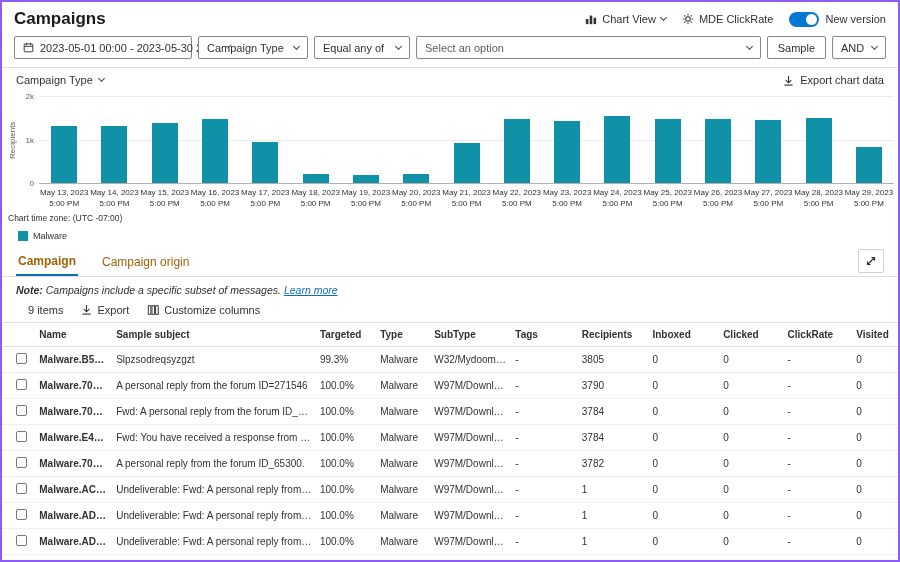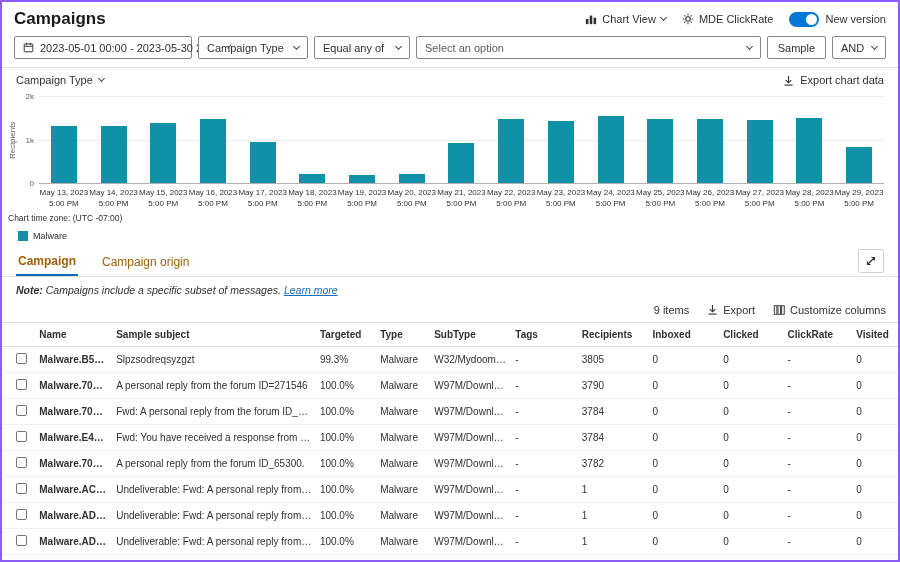--- a/index.html
+++ b/index.html
@@ -22,21 +22,21 @@
   .control .chev { margin-left:auto; }
   .control.grow { flex:1; color:#605e5c; }
   .btn { display:flex; align-items:center; gap:6px; border:1px solid #8a8886; border-radius:2px; height:23px; padding:0 10px; font-size:11px; background:#fff; cursor:pointer; font-family:inherit; color:#323130; white-space:nowrap; }
   .divider { border-top:1px solid #e1dfdd; }
 
   
   .chart-header { display:flex; justify-content:space-between; align-items:center; padding:6px 14px; font-size:11px; }
   .chart-header .left, .chart-header .right { display:flex; align-items:center; gap:6px; cursor:pointer; }
 
   
-  .chart-area { padding:4px 14px 0 6px; }
+  .chart-area { padding:4px 4px 0 6px; }
   .chart-flex { display:flex; }
   .ylabel { writing-mode:vertical-rl; transform:rotate(180deg); font-size:8px; color:#605e5c; text-align:center; height:88px; }
   .yticks { position:relative; width:22px; height:88px; font-size:8px; color:#605e5c; }
   .yticks span { position:absolute; right:5px; }
   .yt.t2 { top:-4px; } .yt.t1 { top:50%; transform:translateY(-50%); } .yt.t0 { bottom:-4px; }
   .plot-wrap { flex:1; }
   .plot { display:flex; align-items:flex-end; height:88px; position:relative; border-bottom:1px solid #b3b0ad; }
   .gridline { position:absolute; left:0; right:0; border-top:1px solid #eeeceb; }
   .g-top { top:0; } .g-mid { top:50%; }
   .chart-col { flex:1; display:flex; justify-content:center; align-items:flex-end; height:100%; position:relative; z-index:1; }
@@ -52,21 +52,21 @@
   .tab { font-size:12px; padding:7px 2px 6px 2px; cursor:pointer; color:#a16207; }
   .tab.active { font-weight:700; border-bottom:2px solid #0f6cbd; margin-bottom:-1px; }
   .expand-btn { margin-left:auto; width:26px; height:24px; background:#fff; border:1px solid #d1d1d1; border-radius:2px; display:flex; align-items:center; justify-content:center; cursor:pointer; }
 
   
   .note { font-style:italic; font-size:10.5px; padding:7px 14px 2px 14px; color:#323130; }
   .note b { font-weight:700; }
   .note a { color:#0f6cbd; text-decoration:underline; cursor:pointer; }
 
   
-  .table-toolbar { display:flex; justify-content:flex-end; align-items:center; gap:18px; padding:6px 12px; font-size:11px; }
+  .table-toolbar { display:flex; justify-content:flex-start; align-items:center; gap:18px; padding:6px 26px; font-size:11px; }
   .tb-action { display:flex; align-items:center; gap:5px; cursor:pointer; }
 
   
   table { width:100%; border-collapse:collapse; table-layout:fixed; font-size:10px; }
   thead th { text-align:left; font-weight:700; color:#323130; padding:6px 4px; border-top:1px solid #e1dfdd; border-bottom:1px solid #e1dfdd; white-space:nowrap; overflow:hidden; text-overflow:ellipsis; cursor:pointer; }
   tbody td { padding:6px 4px; border-bottom:1px solid #f0efee; white-space:nowrap; overflow:hidden; text-overflow:ellipsis; color:#323130; }
   td.name-cell { font-weight:600; }
   .cb-cell { padding-left:14px !important; }
   .checkbox { width:11px; height:11px; border:1px solid #767676; border-radius:2px; display:inline-block; background:#fff; cursor:pointer; }
   th.cb-head { width:32px; }

